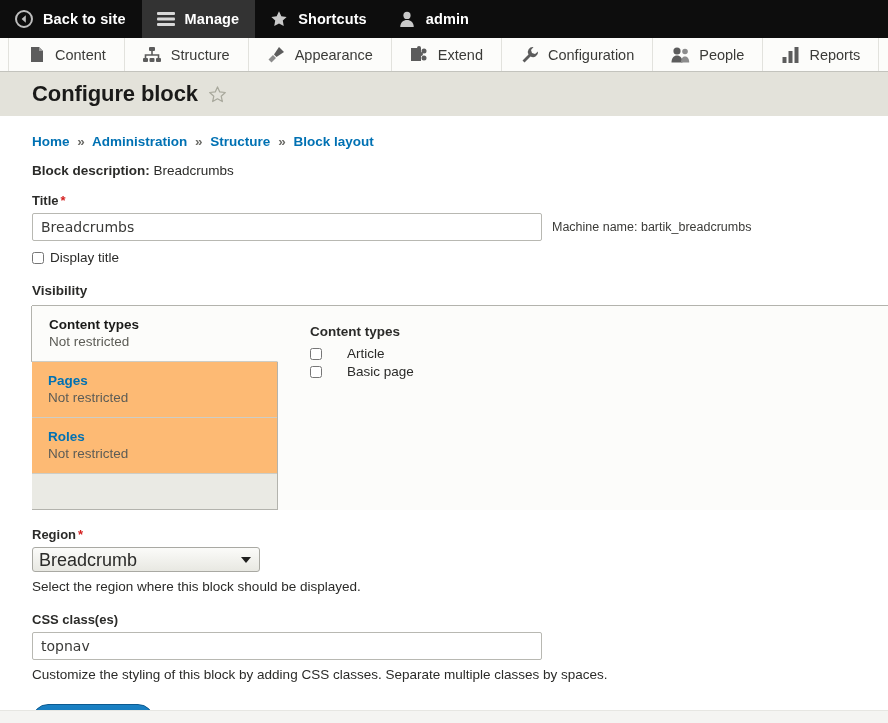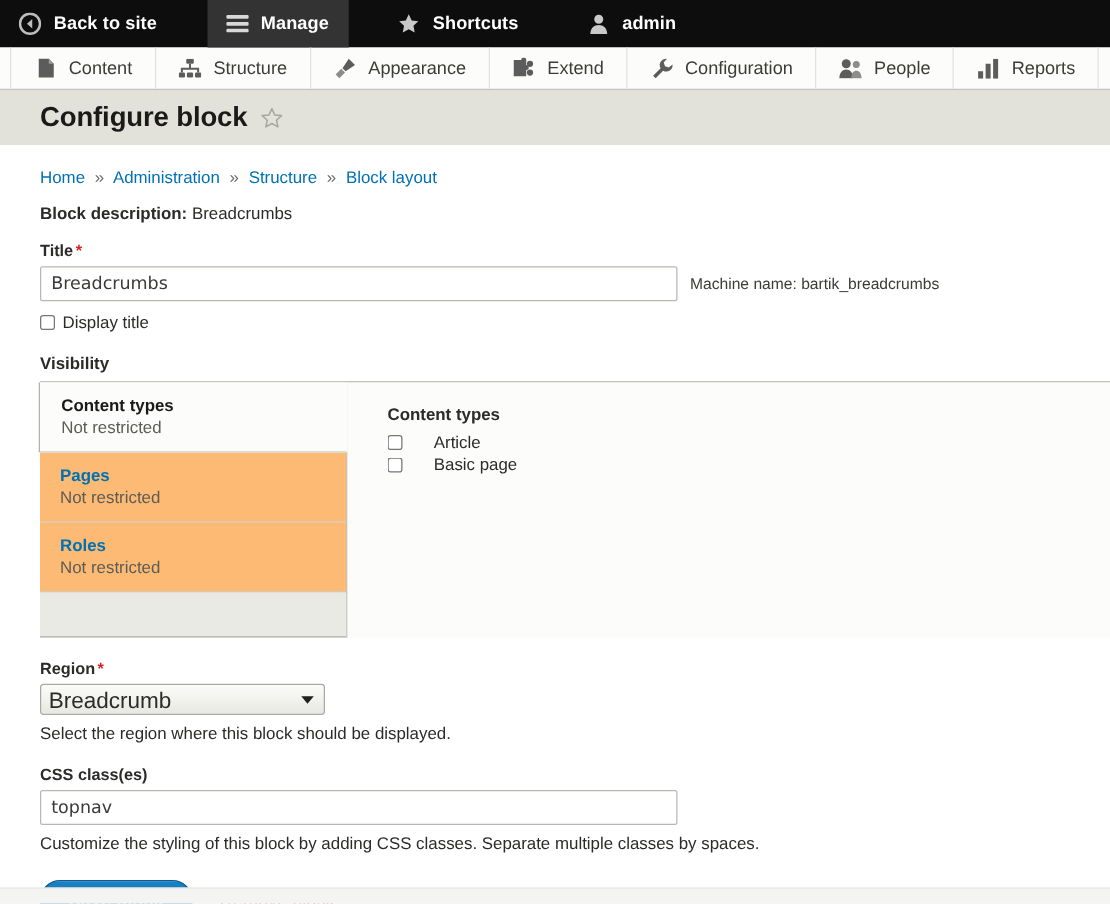--- a/index.html
+++ b/index.html
@@ -12,21 +12,20 @@
     overflow: hidden;
   }
 
   
   .toolbar-top {
     height: 38px;
     background: #0d0d0d;
     display: flex;
     align-items: stretch;
     color: #fff;
-    gap: 24px;
   }
   .tb-item {
     display: flex;
     align-items: center;
     gap: 9px;
     padding: 0 16px 0 14px;
     font-size: 14.5px;
     font-weight: bold;
     color: #fff;
     letter-spacing: .1px;
@@ -73,20 +72,21 @@
     color: #1a1a19;
     letter-spacing: -.1px;
   }
 
   
   .content { padding: 0 32px; background:#fff; }
   .breadcrumb {
     padding: 18px 0 14px 0;
     font-size: 13.5px;
     color: #0071b3;
+    font-weight: bold;
   }
   .breadcrumb a { color: #0071b3; text-decoration: none; cursor: pointer; }
   .crumb-sep { color: #6a6a66; margin: 0 4px; }
 
   .block-desc { font-size: 13.5px; color: #2b2b29; margin-bottom: 15px; }
   .block-desc b { font-weight: bold; }
 
   .form-label {
     font-size: 13px;
     font-weight: bold;

